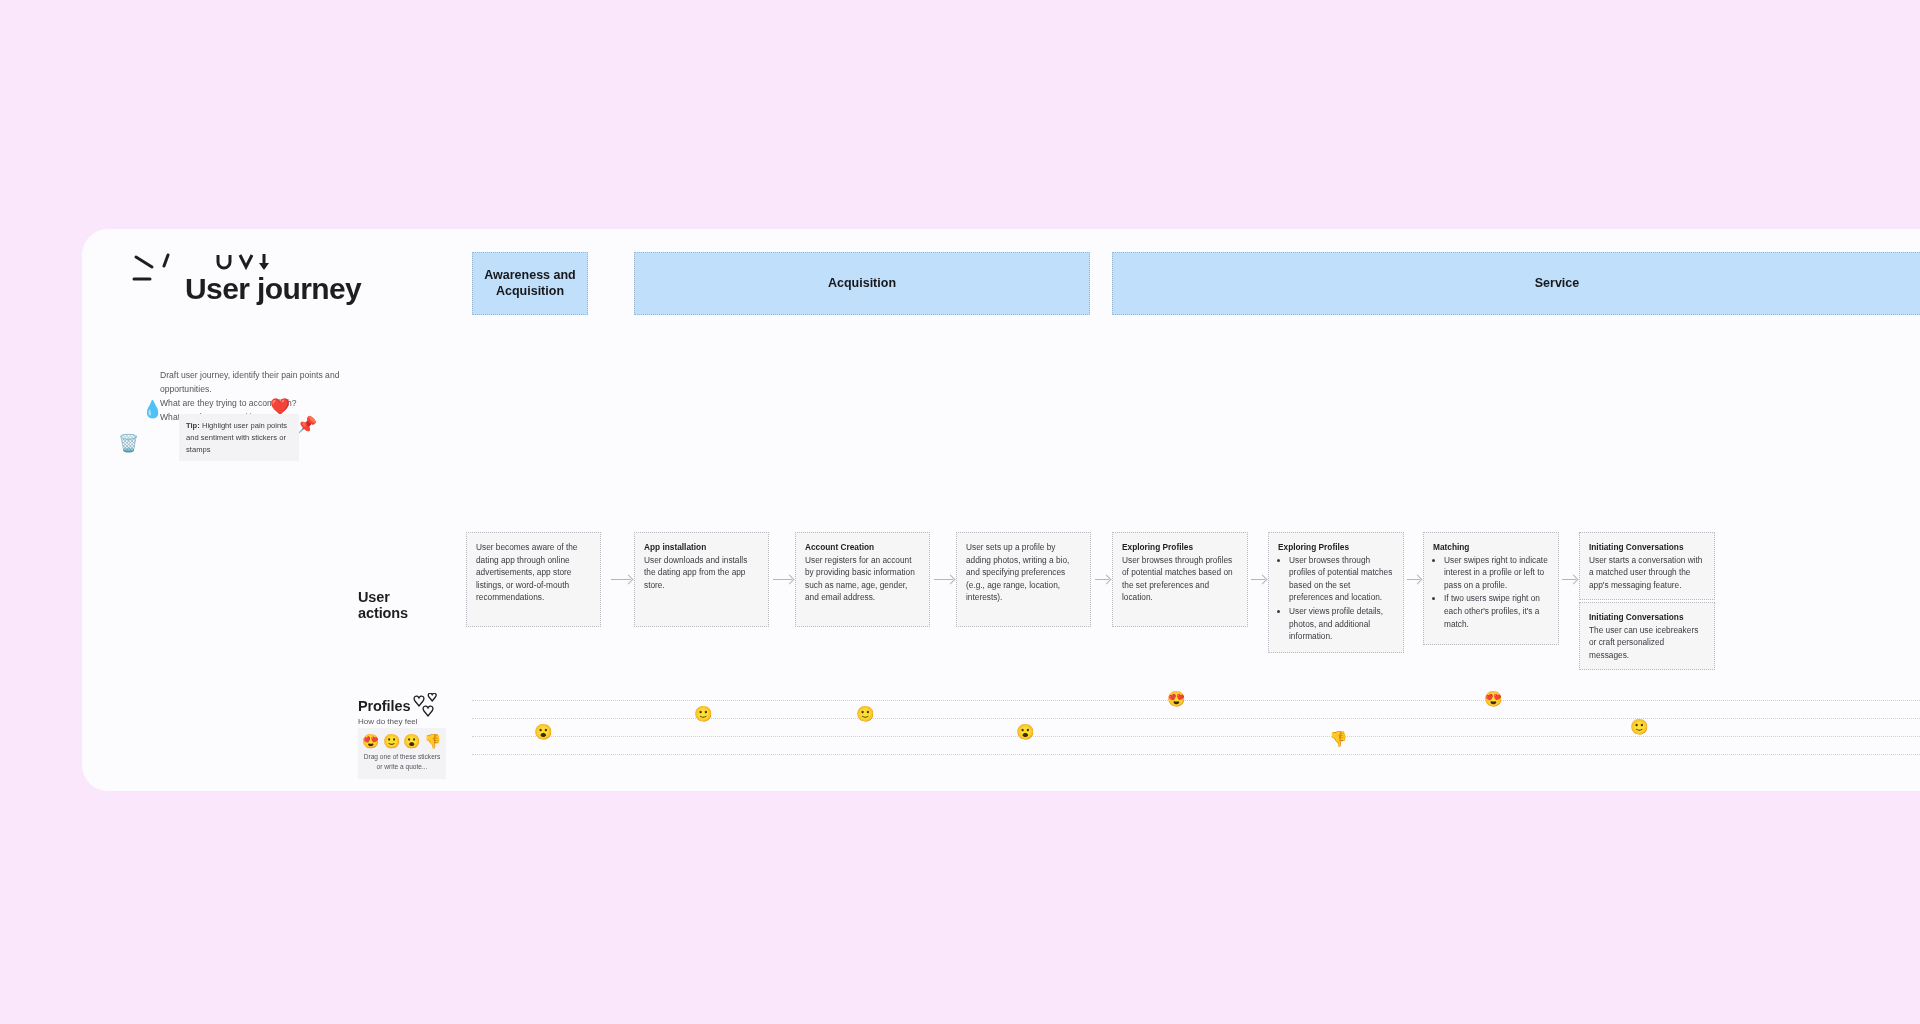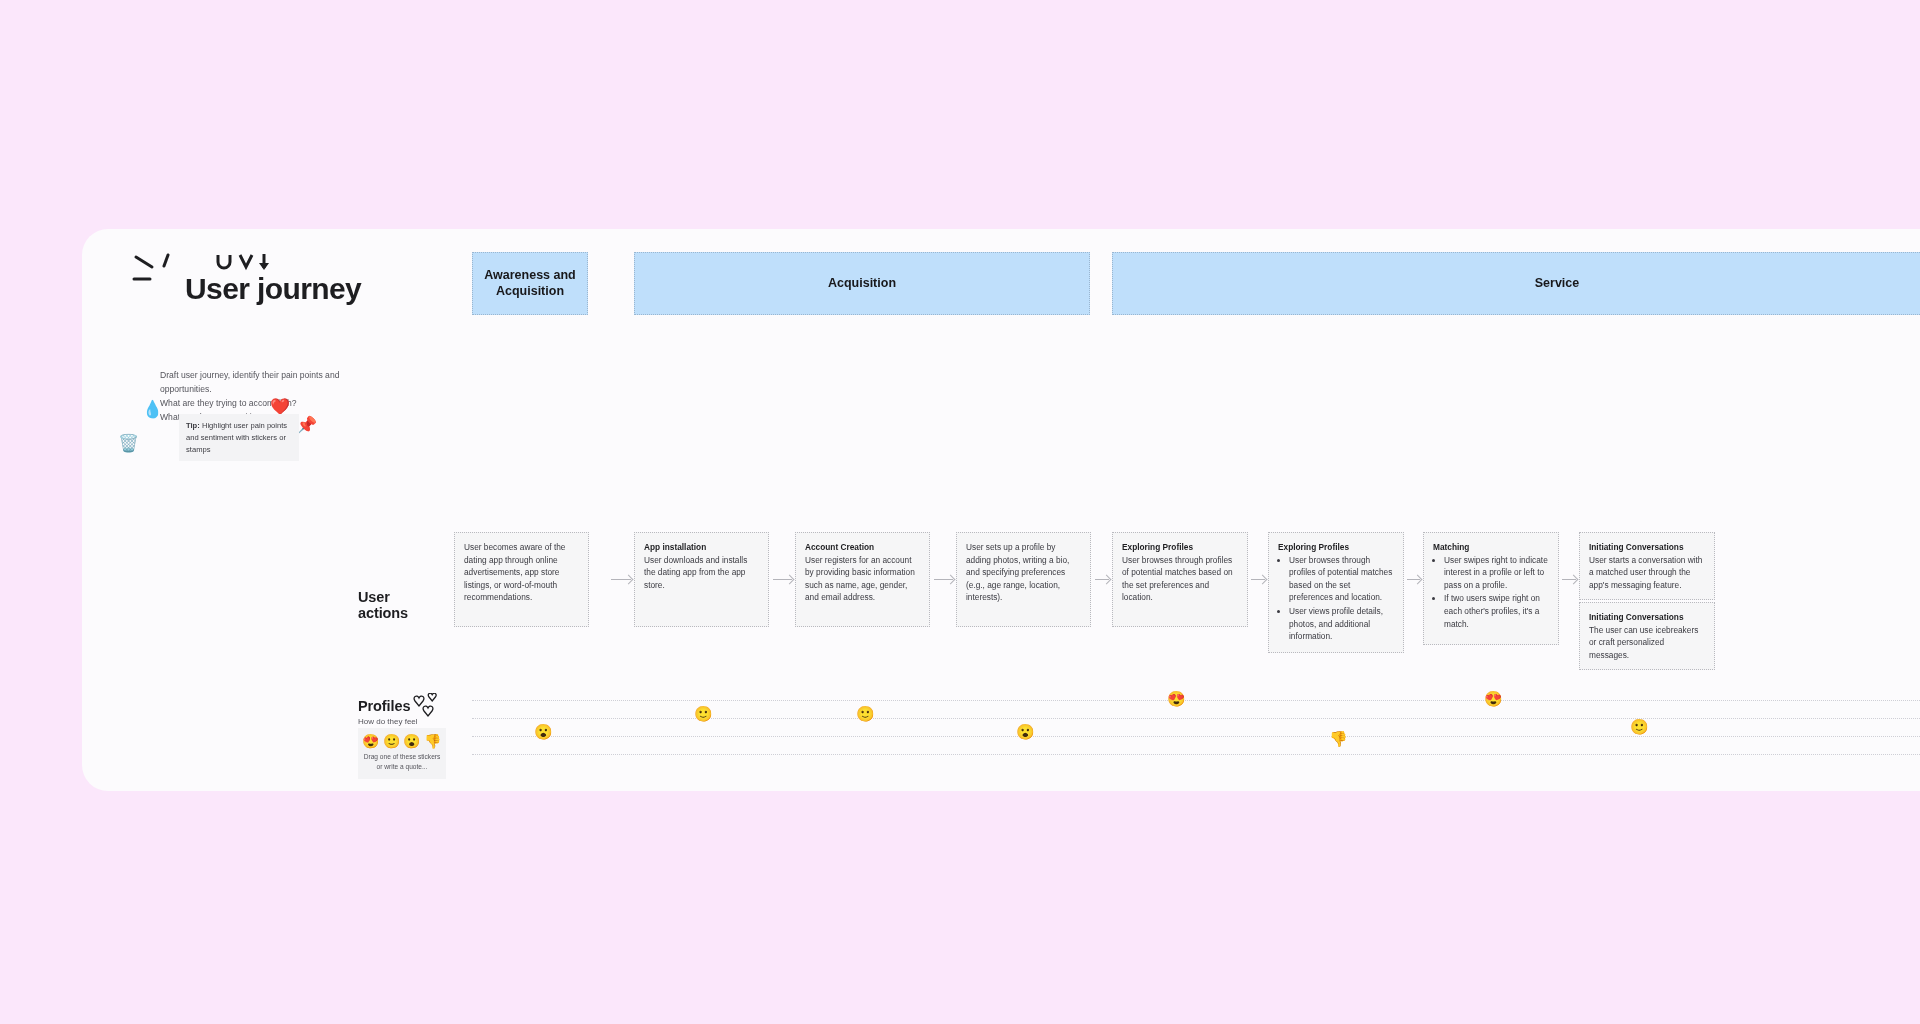--- a/index.html
+++ b/index.html
@@ -169,21 +169,21 @@
   <div id="board">
       <div class="phase" style="left: 50px; width: 116px;">
         <span>Awareness and Acquisition</span>
       </div>
       <div class="phase" style="left: 212px; width: 456px; text-align: right;">
         <span>Acquisition</span>
       </div>
       <div class="phase" style="left: 690px; width: 890px;">
         <span>Service</span>
       </div>
-      <div class="card" style="left: 32px; width: 135px; top: 303px; min-height: 95px;"><span>User becomes aware of the dating app through online advertisements, app store listings, or word-of-mouth recommendations.</span></div>
+      <div class="card" style="left: 44px; width: 135px; top: 303px; min-height: 95px;"><span>User becomes aware of the dating app through online advertisements, app store listings, or word-of-mouth recommendations.</span></div>
       <div class="card" style="left: 373px; width: 135px; top: 303px; min-height: 95px;"><span class="ct">Account Creation</span><span>User registers for an account by providing basic information such as name, age, gender, and email address.</span></div>
       <div class="card" style="left: 212px; width: 135px; top: 303px; min-height: 95px;"><span class="ct">App installation</span><span>User downloads and installs the dating app from the app store.</span></div>
       <div class="card" style="left: 534px; width: 135px; top: 303px; min-height: 95px;"><span>User sets up a profile by adding photos, writing a bio, and specifying preferences (e.g., age range, location, interests).</span></div>
       <div class="card" style="left: 690px; width: 136px; top: 303px; min-height: 95px;"><span class="ct">Exploring Profiles</span><span>User browses through profiles of potential matches based on the set preferences and location.</span></div>
       <div class="card" style="left: 846px; width: 136px; top: 303px; min-height: 113px;">
         <span class="ct">Exploring Profiles</span>
         <ul>
           <li>User browses through profiles of potential matches based on the set preferences and location.</li>
           <li>User views profile details, photos, and additional information.</li>
         </ul>

